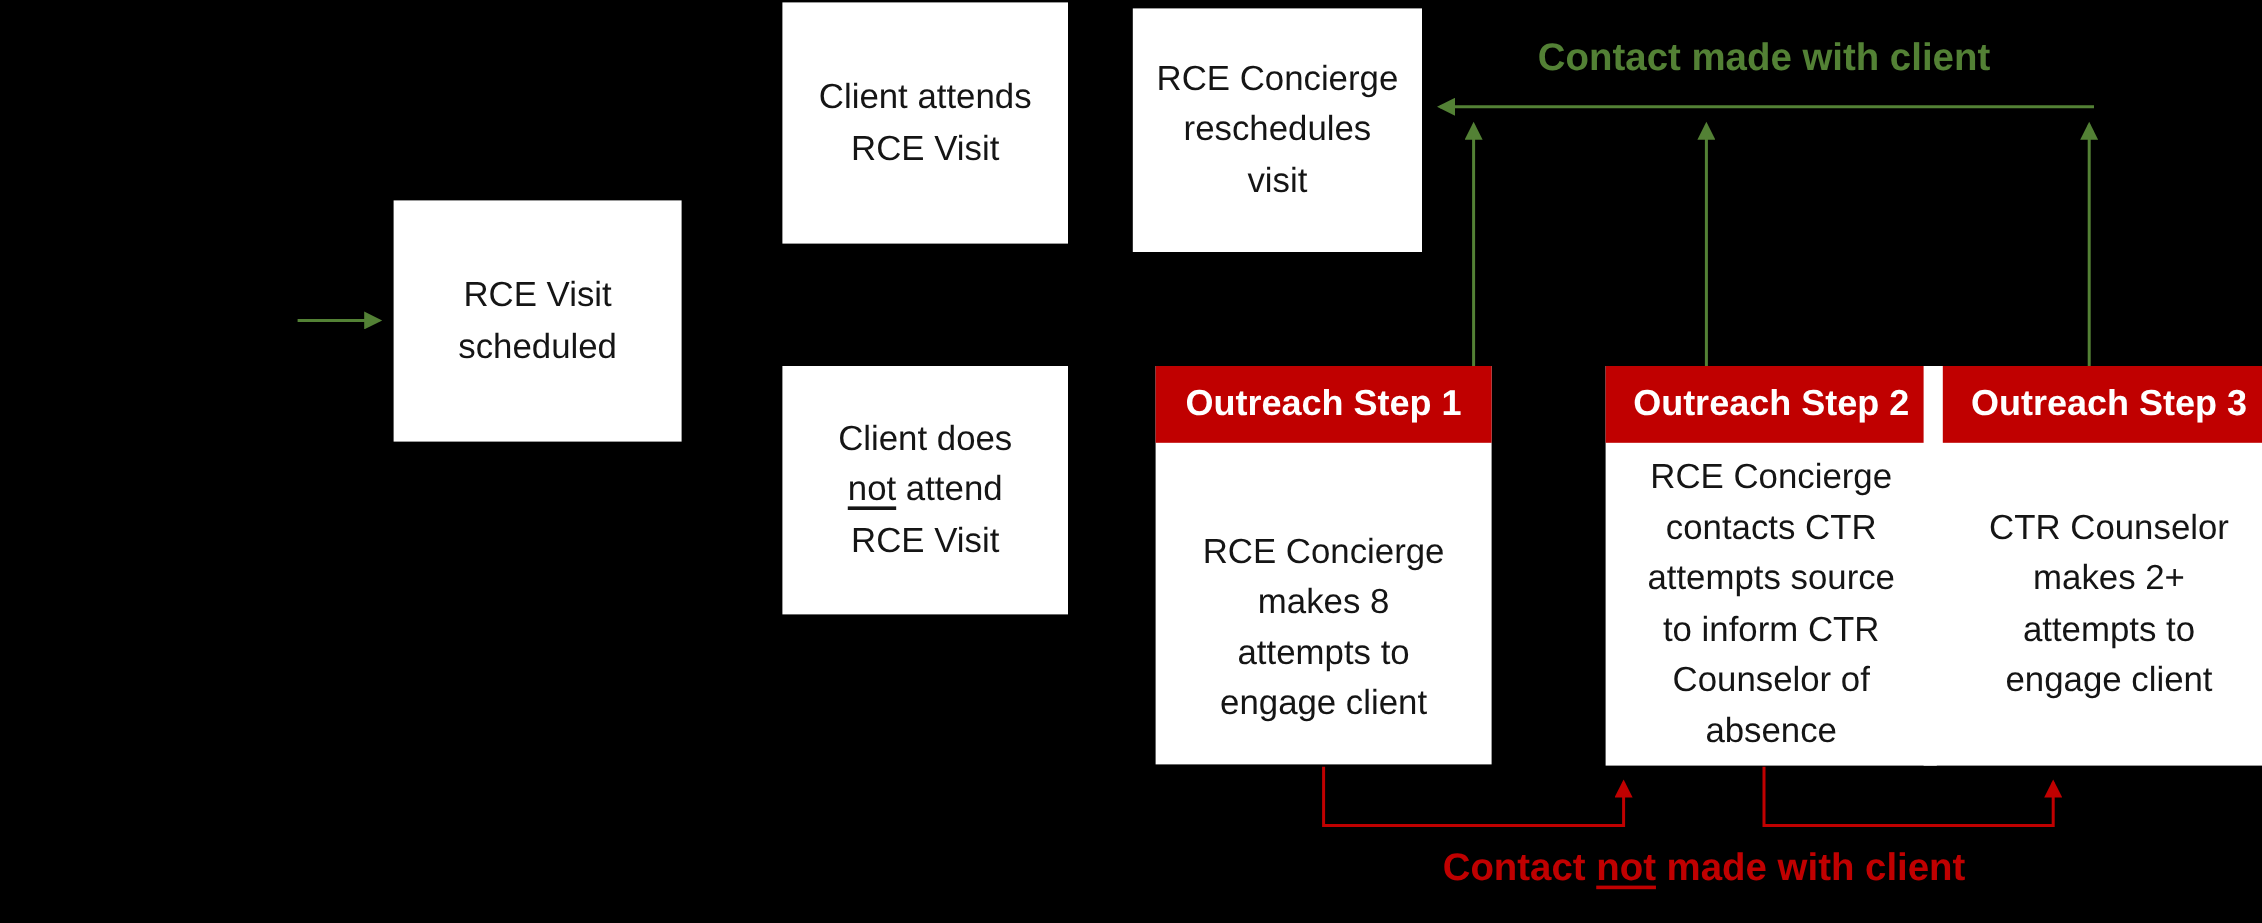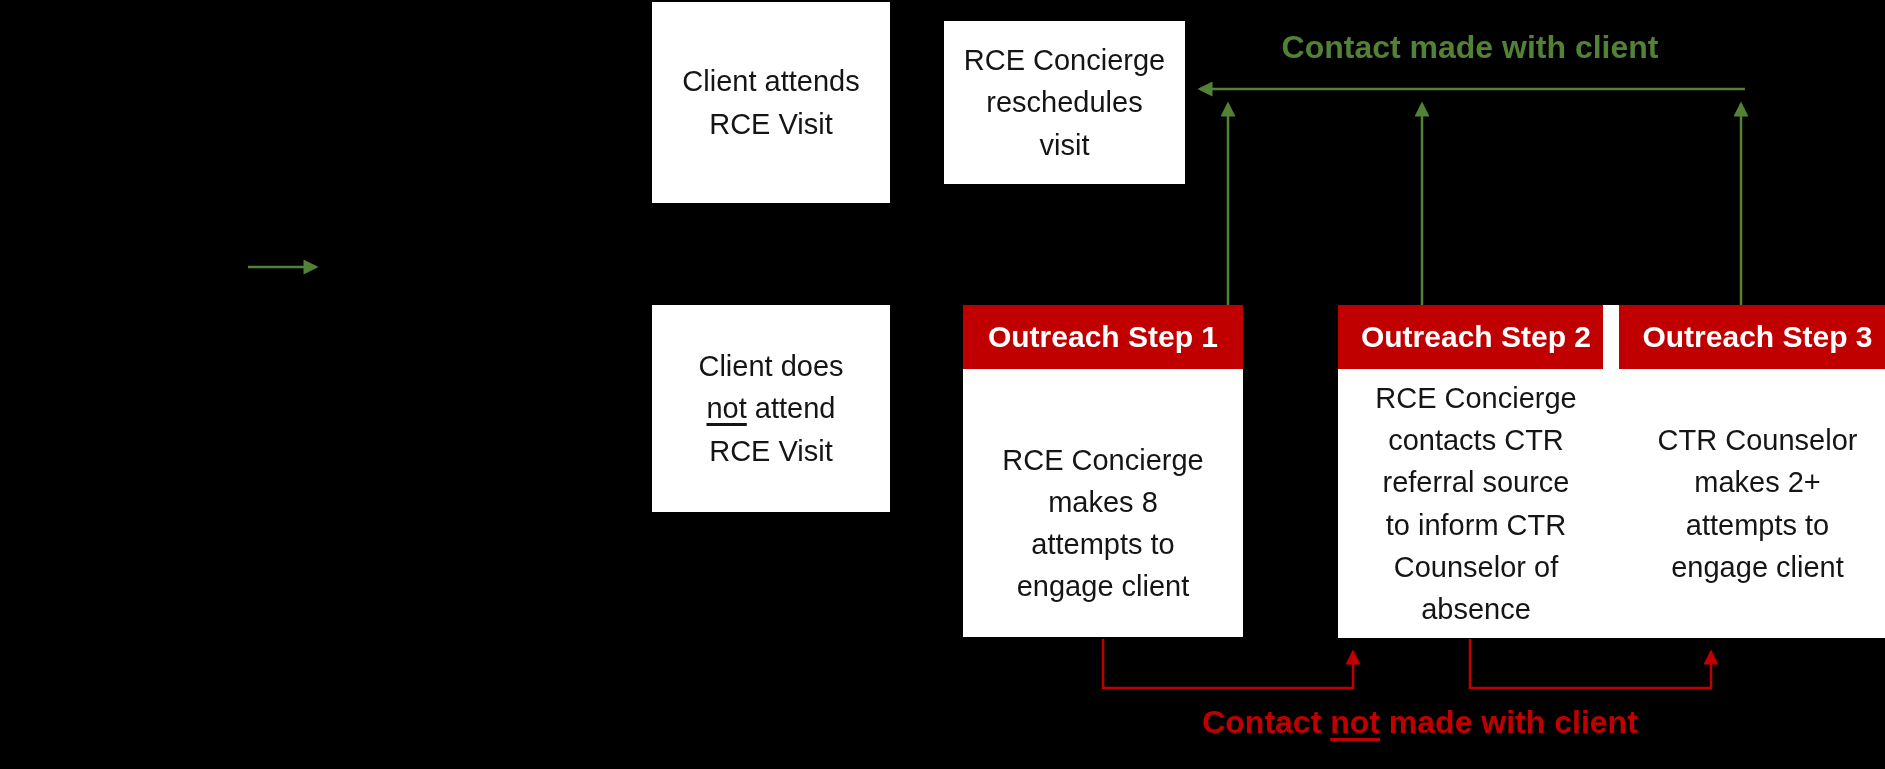--- a/index.html
+++ b/index.html
@@ -70,44 +70,47 @@
     <path d="M1228,305 V104" style="stroke:var(--green,#538135)" stroke-width="2.5" fill="none" marker-end="url(#ah-green)"></path>
     <path d="M1422,305 V104" style="stroke:var(--green,#538135)" stroke-width="2.5" fill="none" marker-end="url(#ah-green)"></path>
     <path d="M1741,305 V104" style="stroke:var(--green,#538135)" stroke-width="2.5" fill="none" marker-end="url(#ah-green)"></path>
 
     <path d="M1103,639 V688 H1353 V652" style="stroke:var(--red,#C00000)" stroke-width="2.5" fill="none" marker-end="url(#ah-red)"></path>
 
     <path d="M1470,639 V688 H1711 V652" style="stroke:var(--red,#C00000)" stroke-width="2.5" fill="none" marker-end="url(#ah-red)"></path>
   </svg>
 
 
+  <div class="node" style="left:328px;top:167px;width:240px;height:201px;">
+    <span class="inner w200">RCE Visit scheduled</span>
+  </div>
 
   <div class="node" style="left:652px;top:2px;width:238px;height:201px;">
     <span class="inner w200">Client attends RCE Visit</span>
   </div>
 
   <div class="node" style="left:652px;top:305px;width:238px;height:207px;">
     <span class="inner w170"><span>Client does </span><span class="u">not</span><span> attend RCE Visit</span></span>
   </div>
 
-  <div class="node" style="left:944px;top:21px;width:241px;height:163px;">
+  <div class="node" style="left:944px;top:7px;width:241px;height:203px;">
     <span class="inner w210">RCE Concierge reschedules visit</span>
   </div>
 
   <div class="outreach" style="left:963px;top:305px;width:280px;height:332px;gap:40px;">
     <div class="outreach-header">Outreach Step 1</div>
     <div class="outreach-body">
       <span class="inner w210">RCE Concierge makes 8 attempts to engage client</span>
     </div>
   </div>
 
   <div class="outreach" style="left:1338px;top:305px;width:276px;height:333px;">
     <div class="outreach-header">Outreach Step 2</div>
     <div class="outreach-body">
-      <span class="inner w215">RCE Concierge contacts CTR referral source to inform CTR Counselor of absence</span>
+      <span class="inner w215">RCE Concierge contacts CTR attempts source to inform CTR Counselor of absence</span>
     </div>
   </div>
 
   <div class="outreach" style="left:1603px;top:305px;width:277px;height:333px;padding-left:16px;">
     <div class="outreach-header">Outreach Step 3</div>
     <div class="outreach-body">
       <span class="inner w210">CTR Counselor makes 2+ attempts to engage client</span>
     </div>
   </div>
 

